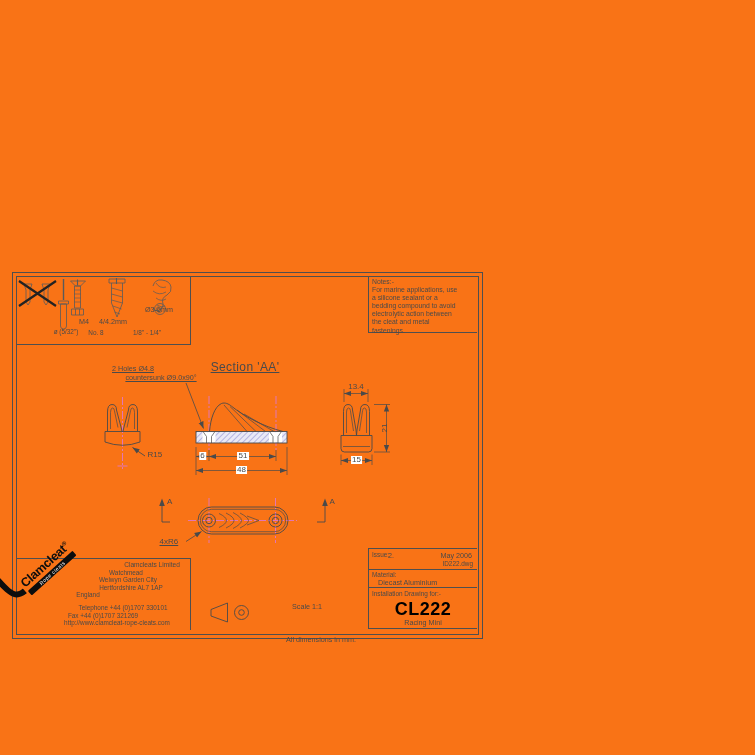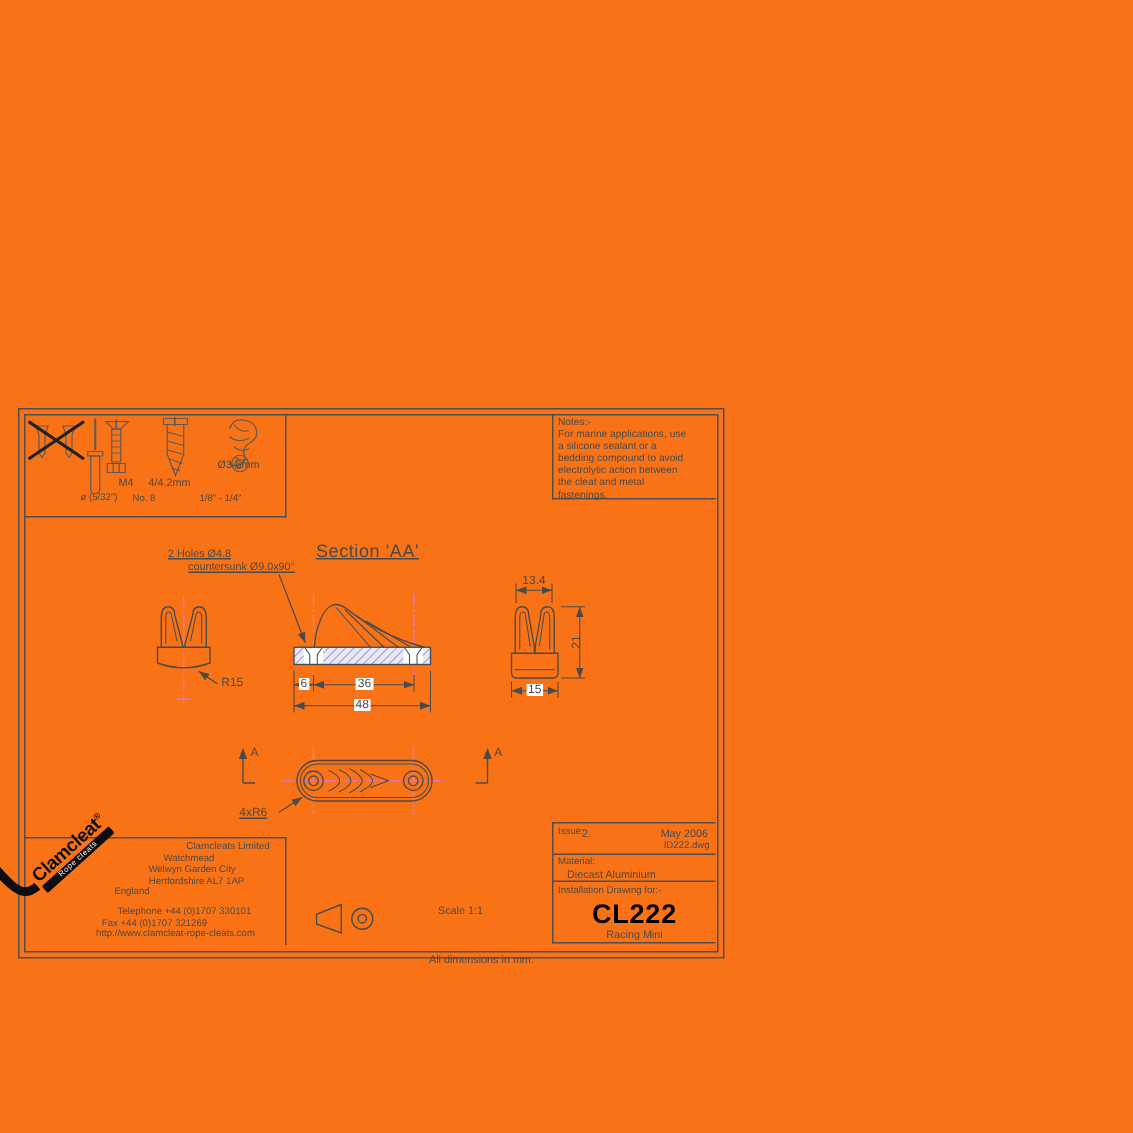--- a/index.html
+++ b/index.html
@@ -203,21 +203,21 @@
     <div>electrolytic action between</div>
     <div>the cleat and metal</div>
     <div>fastenings.</div>
   </div>
 
   <span class="t ctr ul sec-title" style="left:245px;top:361px;">Section 'AA'</span>
   <span class="t ctr ul small" style="left:133px;top:364.5px;">2 Holes Ø4.8</span>
   <span class="t ctr ul small" style="left:134px;top:373.5px;margin-left:27px;">countersunk Ø9.0x90°</span>
   <span class="t dim" style="left:146px;top:451px;background:none;">R15</span>
   <span class="t ctr dim" style="left:202.5px;top:452px;">6</span>
-  <span class="t ctr dim" style="left:243px;top:452px;">36</span>
+  <span class="t ctr dim" style="left:243px;top:452px;">51</span>
   <span class="t ctr dim" style="left:241.5px;top:466px;">48</span>
   <span class="t ctr dim" style="left:356px;top:382.5px;background:none;">13.4</span>
   <span class="t dim" style="left:379px;top:424px;background:none;transform:rotate(-90deg);">21</span>
   <span class="t ctr dim" style="left:356.5px;top:456px;">15</span>
   <span class="t ul dim" style="left:158px;top:537.5px;background:none;">4xR6</span>
   <span class="t dim" style="left:165.5px;top:498px;background:none;">A</span>
   <span class="t dim" style="left:328px;top:498px;background:none;">A</span>
 
   <div class="abs address-block">
     <div class="abs logo" style="left:6px;top:10px;">

